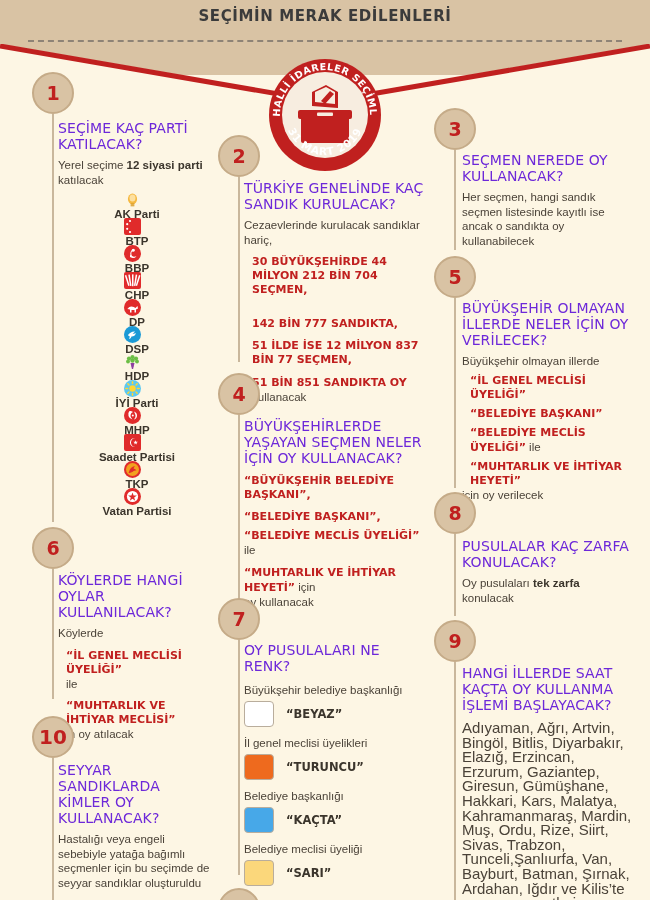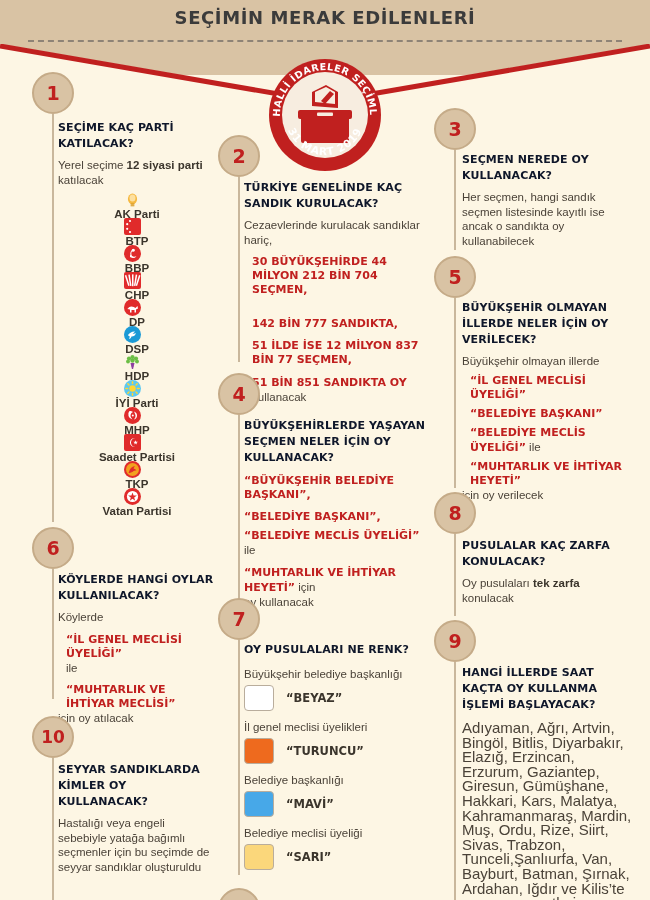--- a/index.html
+++ b/index.html
@@ -29,21 +29,21 @@
     height: 75px;
     background: #d9c3a4;
     overflow: hidden;
     z-index: 1;
   }
   .banner-title {
     position: absolute;
     top: 7px; left: 0;
     width: 650px;
     text-align: center;
-    font-size: 18px;
+    font-size: 15px;
     font-weight: bold;
     letter-spacing: 0.6px;
     color: #3b3b3b;
     font-family: "DejaVu Sans", sans-serif;
   }
   .banner-dash {
     position: absolute;
     top: 40px; left: 28px;
     width: 594px;
     height: 0;
@@ -84,33 +84,33 @@
     border: 2px solid #c5ab88;
     color: #c0201f;
     font-weight: bold;
     font-size: 19px;
     display: flex;
     align-items: center;
     justify-content: center;
     z-index: 5;
     font-family: "DejaVu Sans", sans-serif;
   }
-  .num-circle.n10 { font-size: 17px; }
+  .num-circle.n10 { font-size: 20px; }
 
   .stem {
     position: absolute;
     width: 2px;
     background: #c9b79c;
     z-index: 1;
   }
 
   .q-title {
-    color: #0f172a;
-    font-weight: bold;
-    font-size: 11px;
+    color: #6d28d9;
+    font-weight: normal;
+    font-size: 14px;
     line-height: 16px;
     letter-spacing: 0.1px;
     font-family: "DejaVu Sans", sans-serif;
   }
 
   .q-body {
     color: #4a4238;
     font-size: 11.5px;
     line-height: 14.5px;
     margin-top: 6px;
@@ -437,21 +437,21 @@
 
       <div class="swatch-label">İl genel meclisi üyelikleri</div>
       <div class="swatch-row">
         <span class="swatch" style="background:#ee6a1e;"></span>
         <span class="swatch-name">“TURUNCU”</span>
       </div>
 
       <div class="swatch-label">Belediye başkanlığı</div>
       <div class="swatch-row">
         <span class="swatch" style="background:#47a8e8;"></span>
-        <span class="swatch-name">“MAVİ”</span>
+        <span class="swatch-name">“KAÇTA”</span>
       </div>
 
       <div class="swatch-label">Belediye meclisi üyeliği</div>
       <div class="swatch-row">
         <span class="swatch" style="background:#fbd77b;"></span>
         <span class="swatch-name">“SARI”</span>
       </div>
     </div>
 
     <div class="num-circle" style="left:0px; top:888px;"></div>

